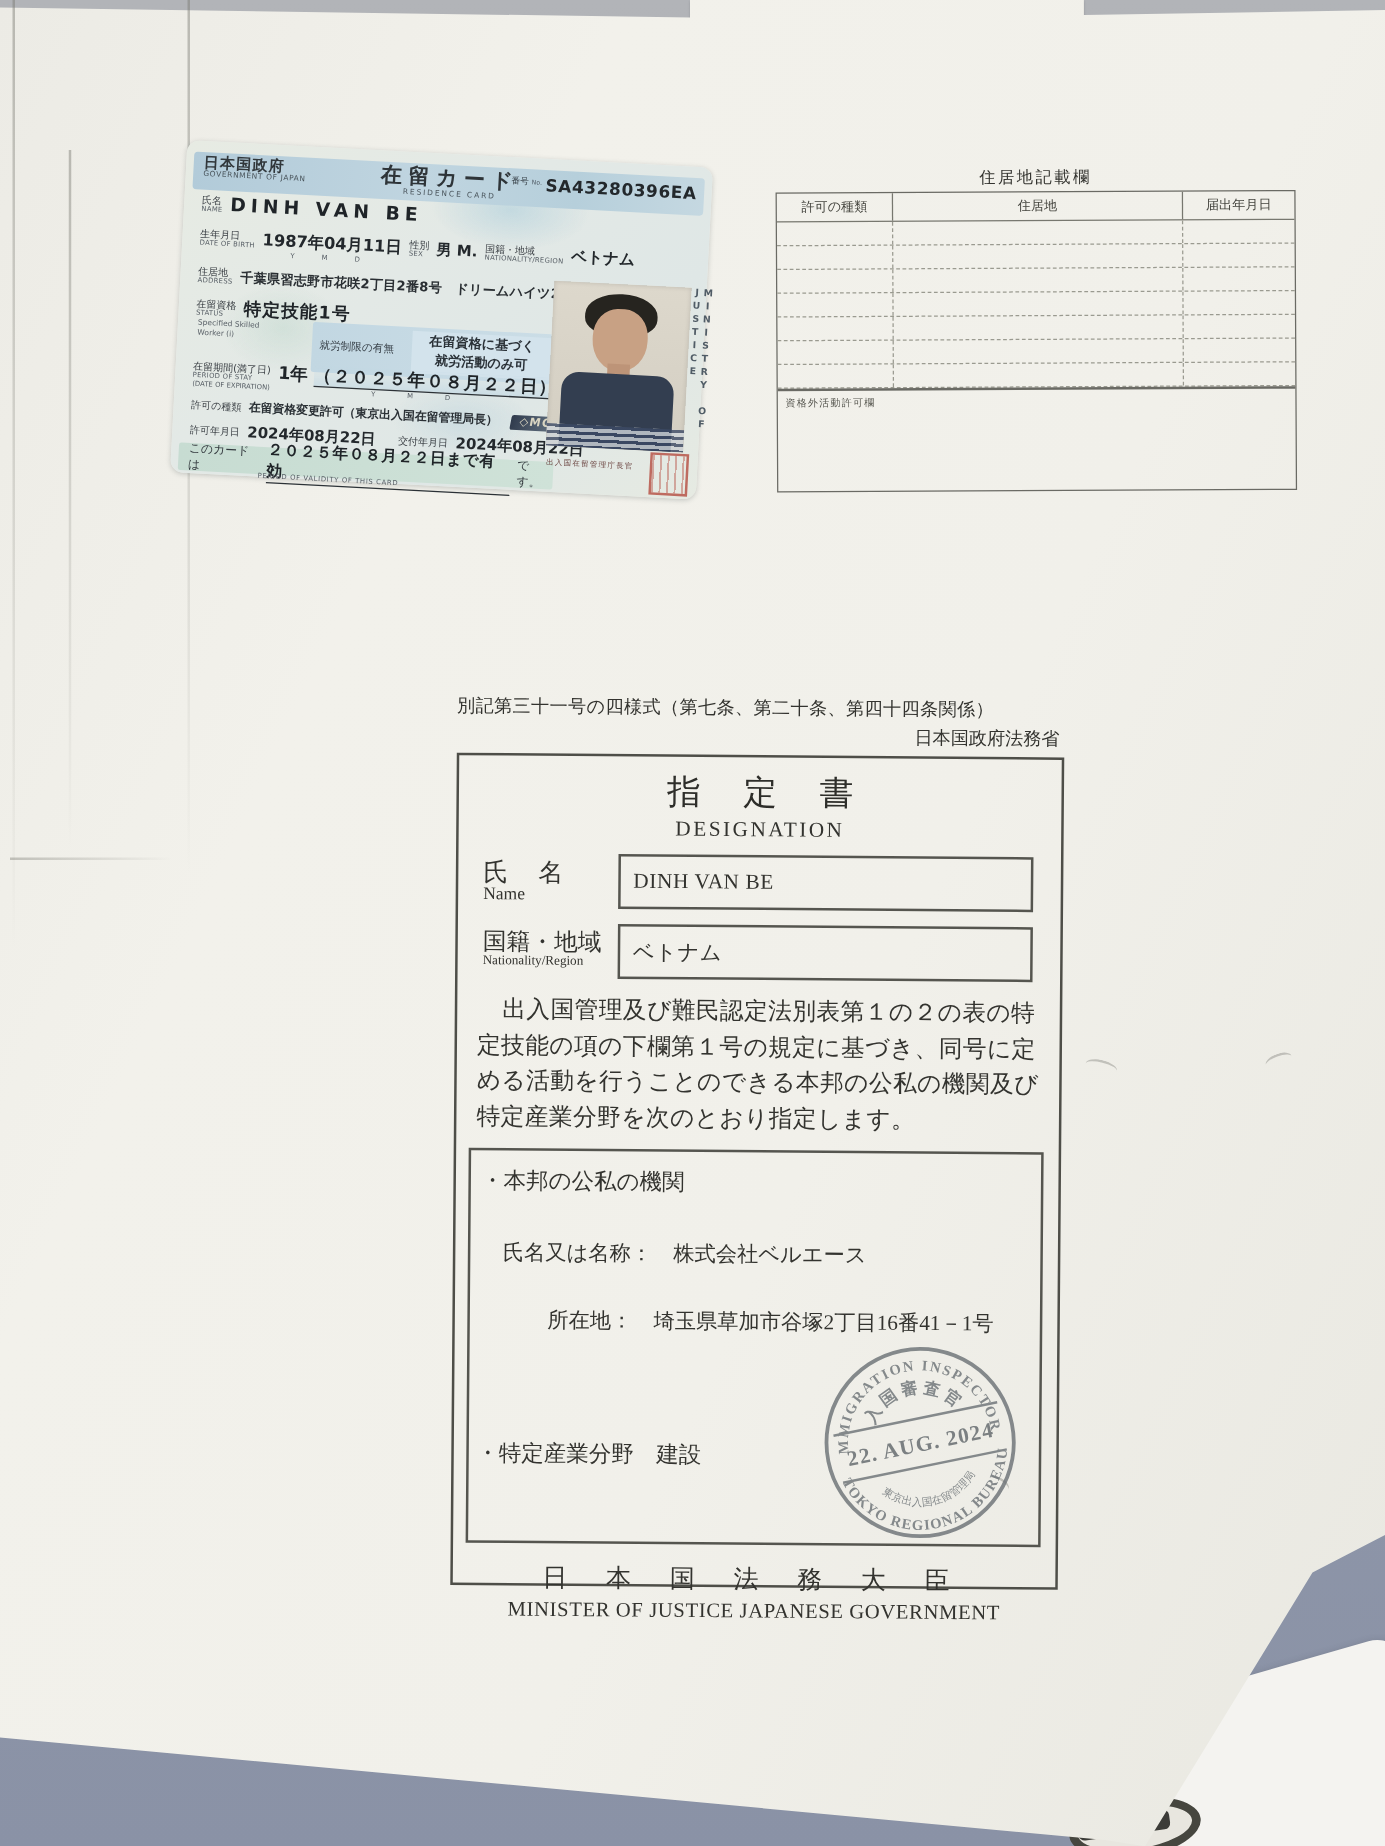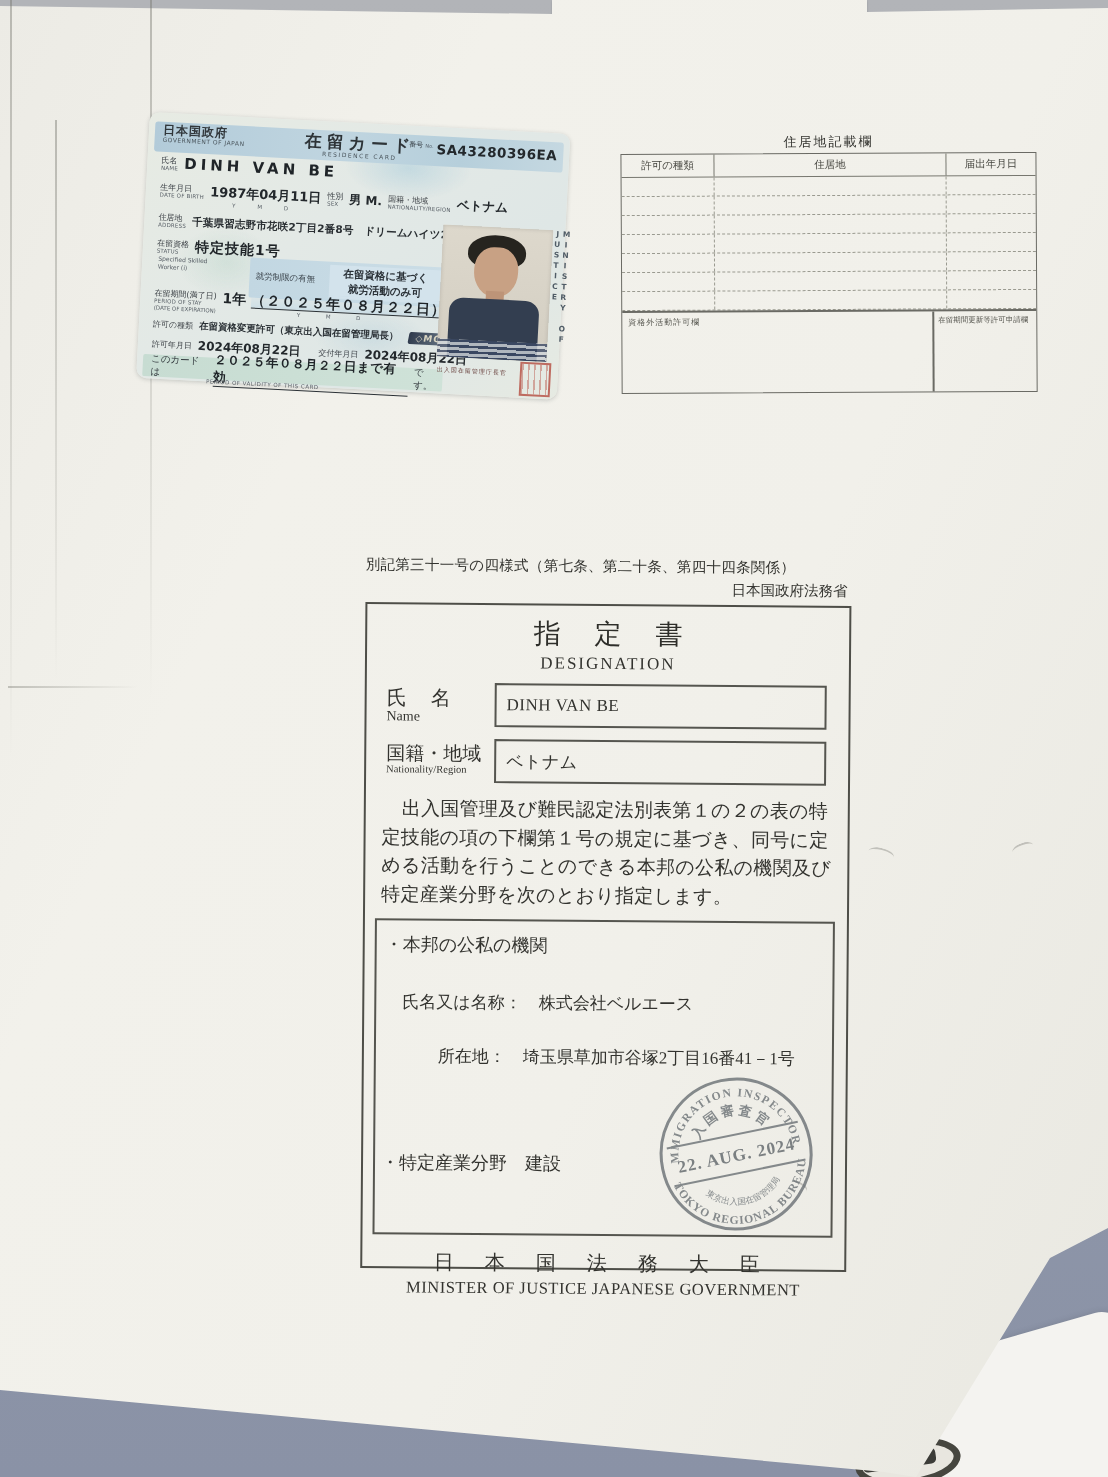--- a/index.html
+++ b/index.html
@@ -313,21 +313,20 @@
         <div></div>
         <div></div>
       </div>
     <div class="at-row">
         <div></div>
         <div></div>
         <div></div>
       </div>
     <div class="at-footer">
       <div class="fl">資格外活動許可欄</div>
-      <div class="fr">在留期間更新等許可申請欄</div>
     </div>
   </div>
 </div>
 
 <div class="desig">
   <div class="d-note">別記第三十一号の四様式（第七条、第二十条、第四十四条関係）</div>
   <div class="d-agency">日本国政府法務省</div>
   <div class="d-box">
     <div class="d-title">指定書</div>
     <div class="d-title-en">DESIGNATION</div>

